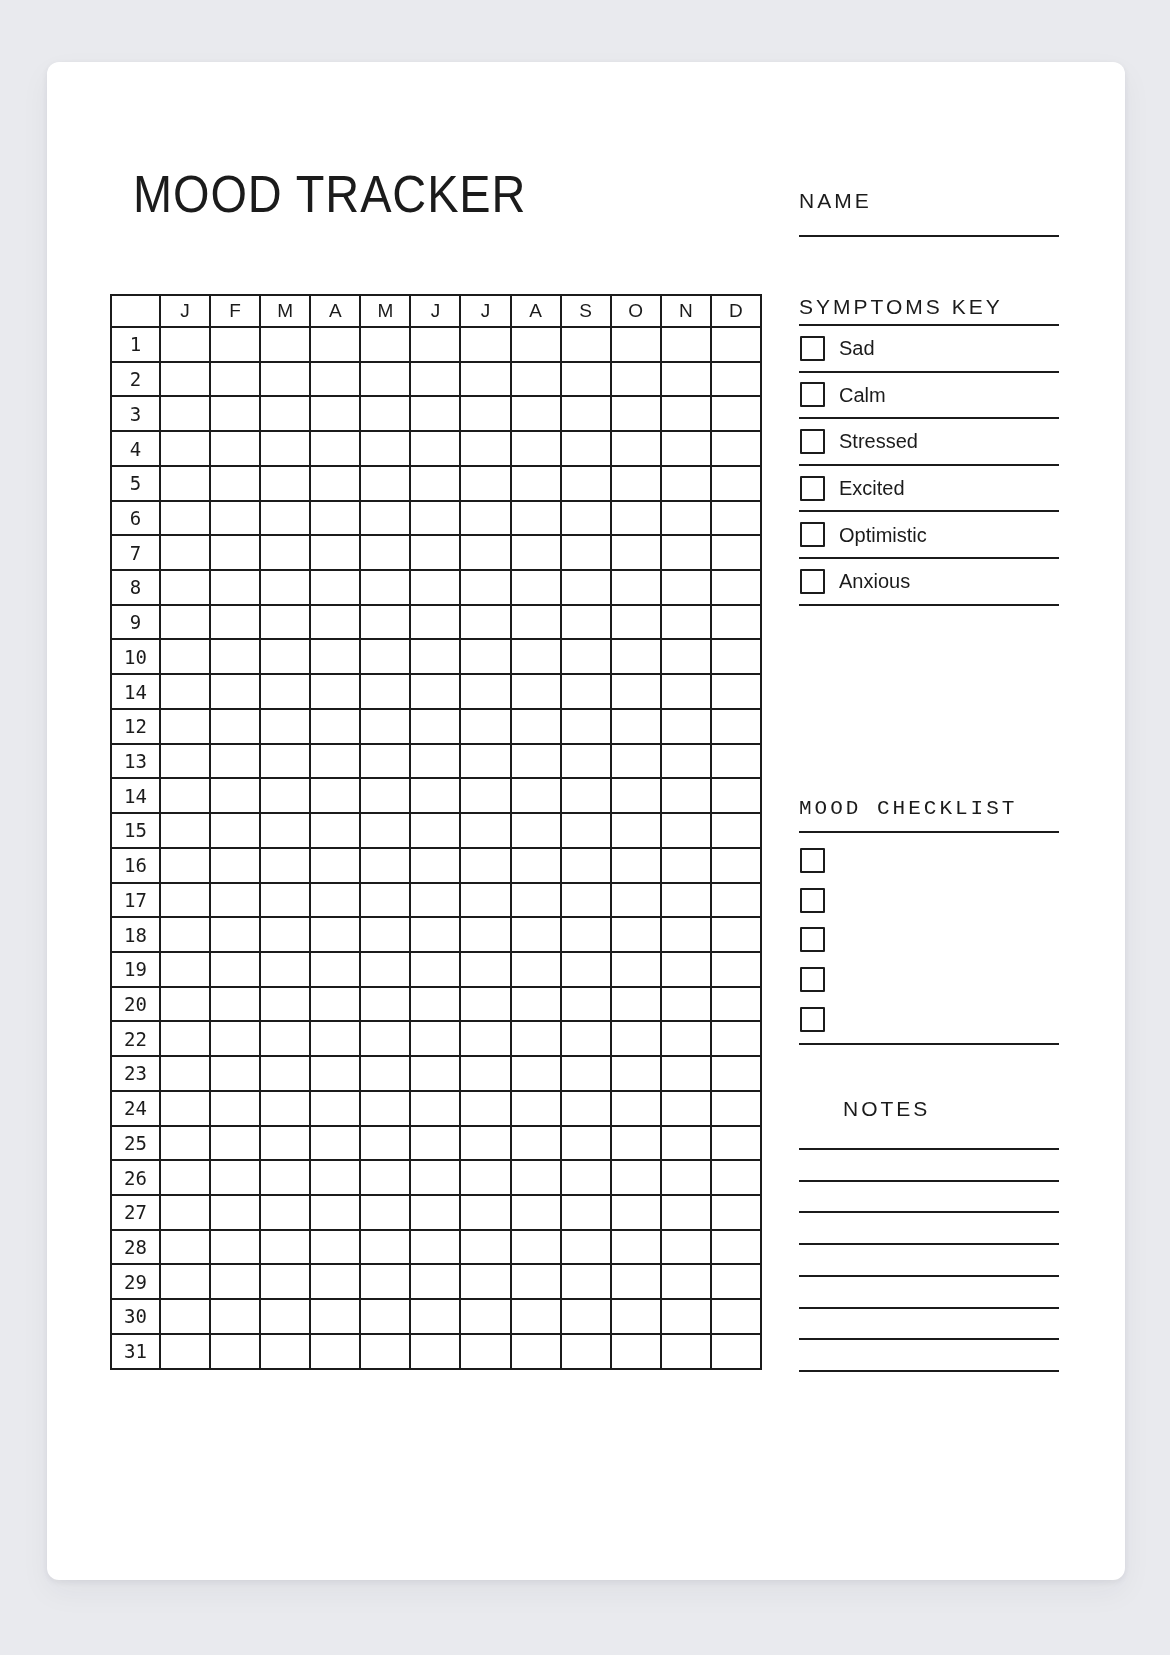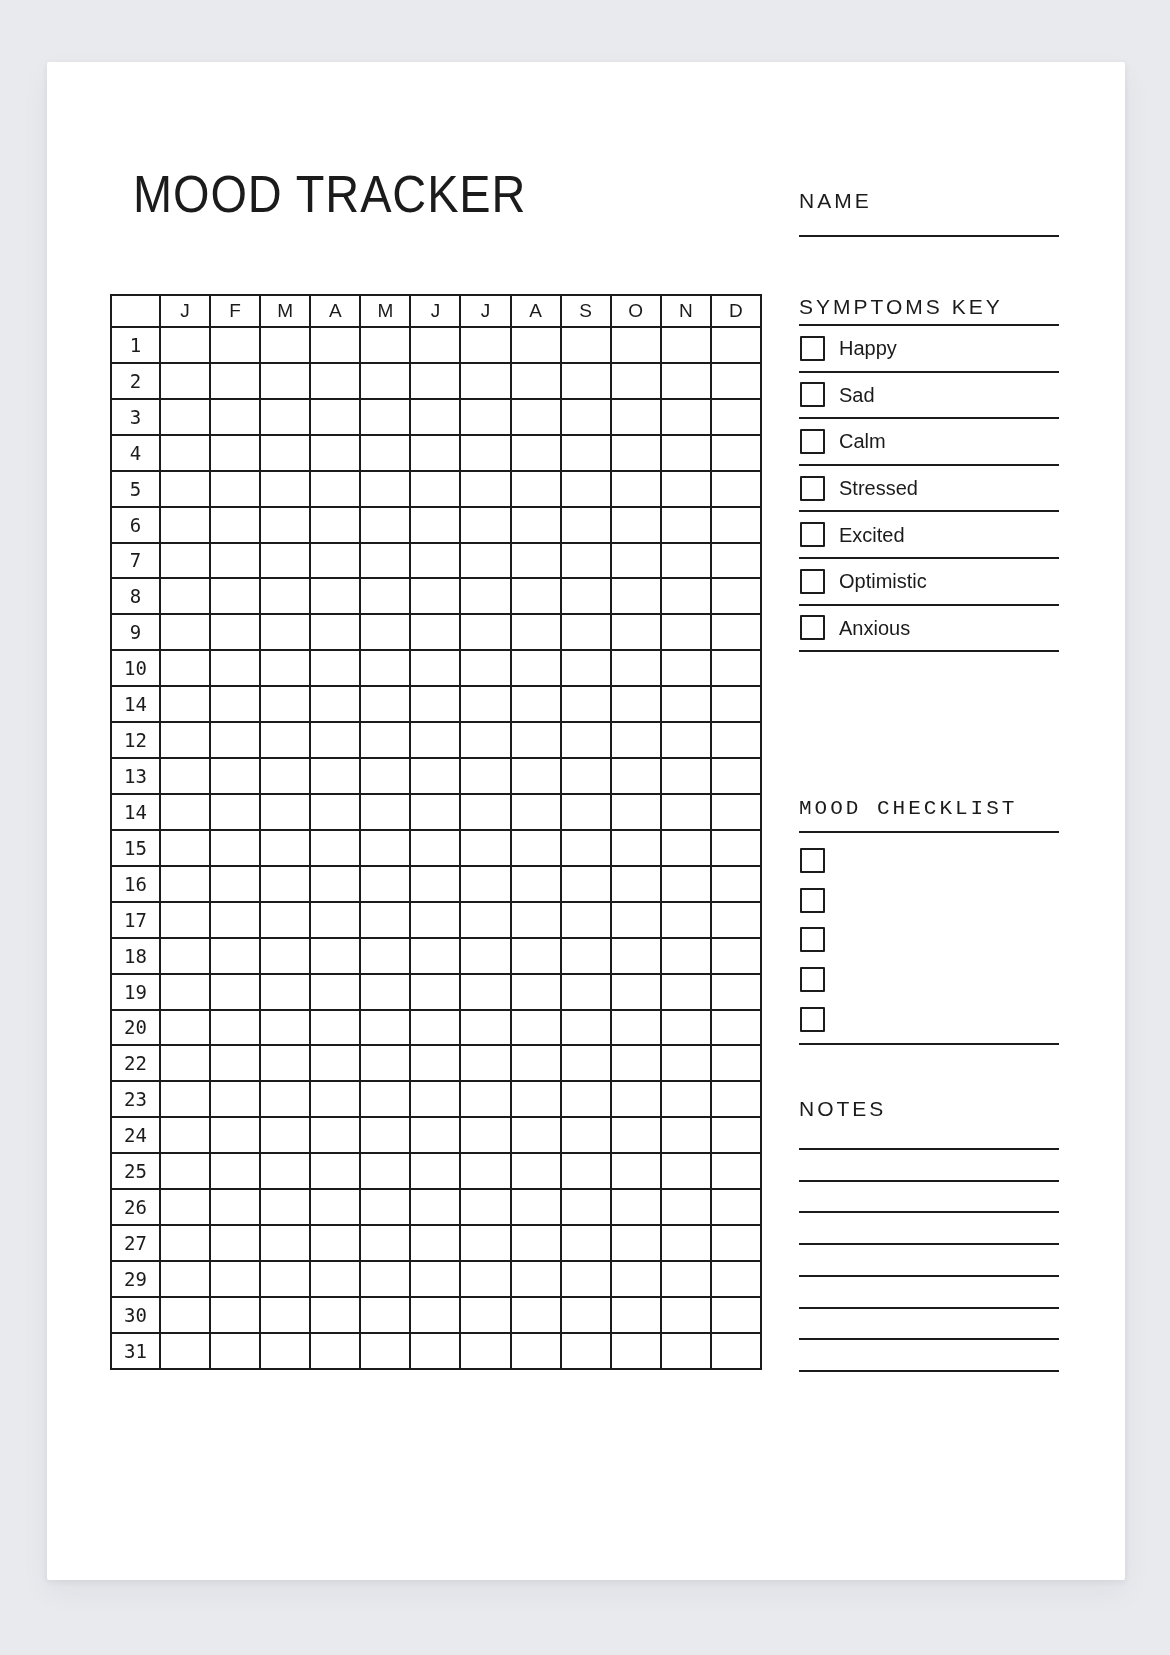--- a/index.html
+++ b/index.html
@@ -14,21 +14,21 @@
     font-family:"Liberation Sans", sans-serif;
     color:var(--ink);
     position:relative;
     overflow:hidden;
   }
   .page{
     position:absolute;
     left:47px; top:62px;
     width:1078px; height:1518px;
     background:var(--page_bg);
-    border-radius:2px;
+    border-radius:12px;
     box-shadow:0 2px 6px rgba(30,34,60,.07), 0 12px 30px rgba(30,34,60,.05);
   }
   .abs{position:absolute;}
 
   
   .doc-title{
     left:86px; top:107px;
     font-size:51px;
     font-weight:400;
     letter-spacing:1px;
@@ -529,20 +529,35 @@
           <td></td>
           <td></td>
           <td></td>
           <td></td>
           <td></td>
           <td></td>
           <td></td>
           <td></td>
         </tr>
         <tr>
+          <td class="day">28</td>
+          <td></td>
+          <td></td>
+          <td></td>
+          <td></td>
+          <td></td>
+          <td></td>
+          <td></td>
+          <td></td>
+          <td></td>
+          <td></td>
+          <td></td>
+          <td></td>
+        </tr>
+        <tr>
           <td class="day">29</td>
           <td></td>
           <td></td>
           <td></td>
           <td></td>
           <td></td>
           <td></td>
           <td></td>
           <td></td>
           <td></td>
@@ -579,24 +594,20 @@
           <td></td>
           <td></td>
           <td></td>
         </tr>
       </tbody>
   </table>
 
   <div class="abs sec-head" style="left:752px; top:234px;">SYMPTOMS KEY</div>
   <div class="abs wline" style="left:752px; top:262px;"></div>
   <div class="abs sym-list">
-      <div class="sym-row">
-        <span class="cb"></span>
-        <span class="cb-label">Happy</span>
-      </div>
       <div class="sym-row">
         <span class="cb"></span>
         <span class="cb-label">Sad</span>
       </div>
       <div class="sym-row">
         <span class="cb"></span>
         <span class="cb-label">Calm</span>
       </div>
       <div class="sym-row">
         <span class="cb"></span>
@@ -620,21 +631,21 @@
   <div class="abs wline" style="left:752px; top:769px;"></div>
   <div class="abs mood-boxes">
       <span class="cb"></span>
       <span class="cb"></span>
       <span class="cb"></span>
       <span class="cb"></span>
       <span class="cb"></span>
     </div>
   <div class="abs wline" style="left:752px; top:981px;"></div>
 
-  <div class="abs sec-head" style="left:752px; top:1036px;">NOTES</div>
+  <div class="abs sec-head" style="left:796px; top:1036px;">NOTES</div>
   <div class="abs notes-lines">
       <div class="wline"></div>
       <div class="wline"></div>
       <div class="wline"></div>
       <div class="wline"></div>
       <div class="wline"></div>
       <div class="wline"></div>
       <div class="wline"></div>
       <div class="wline"></div>
     </div>

